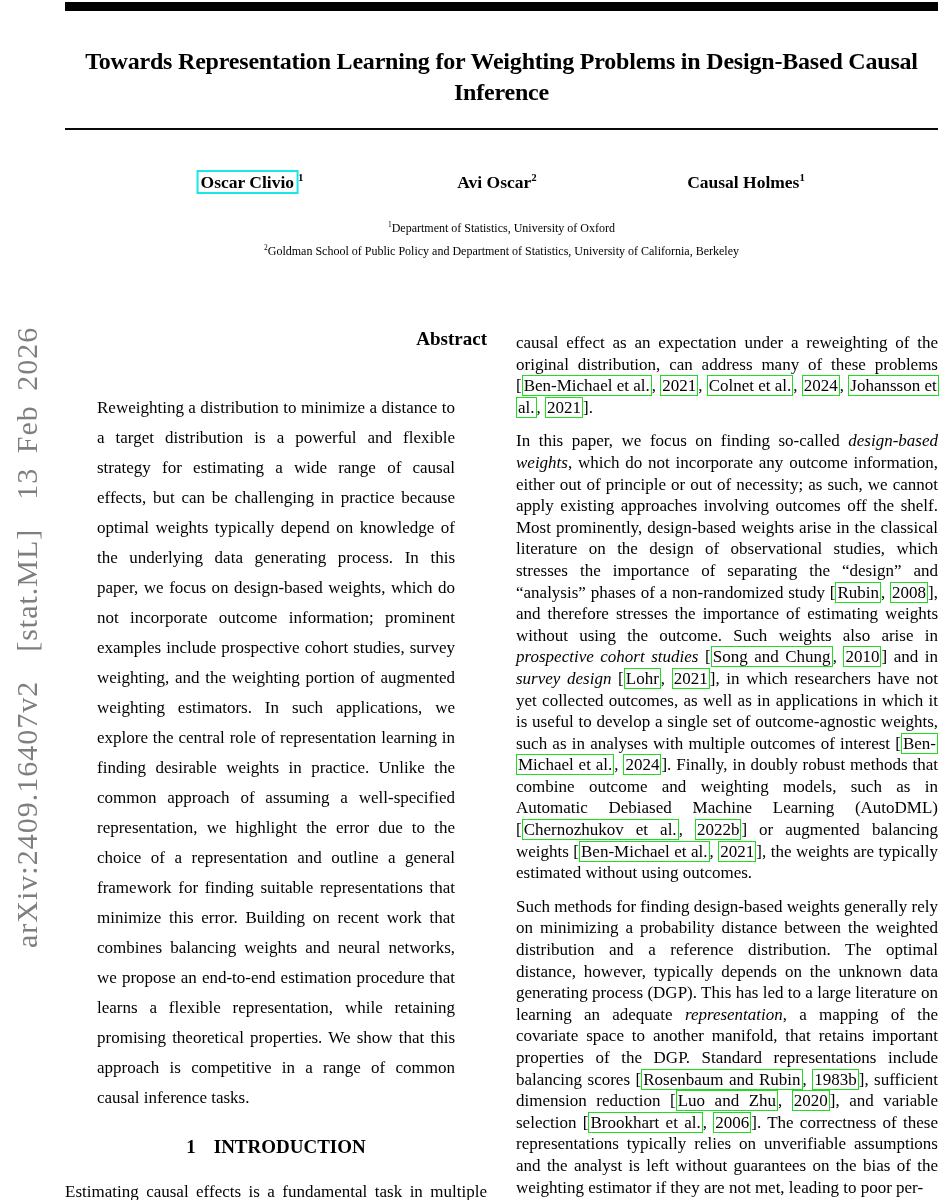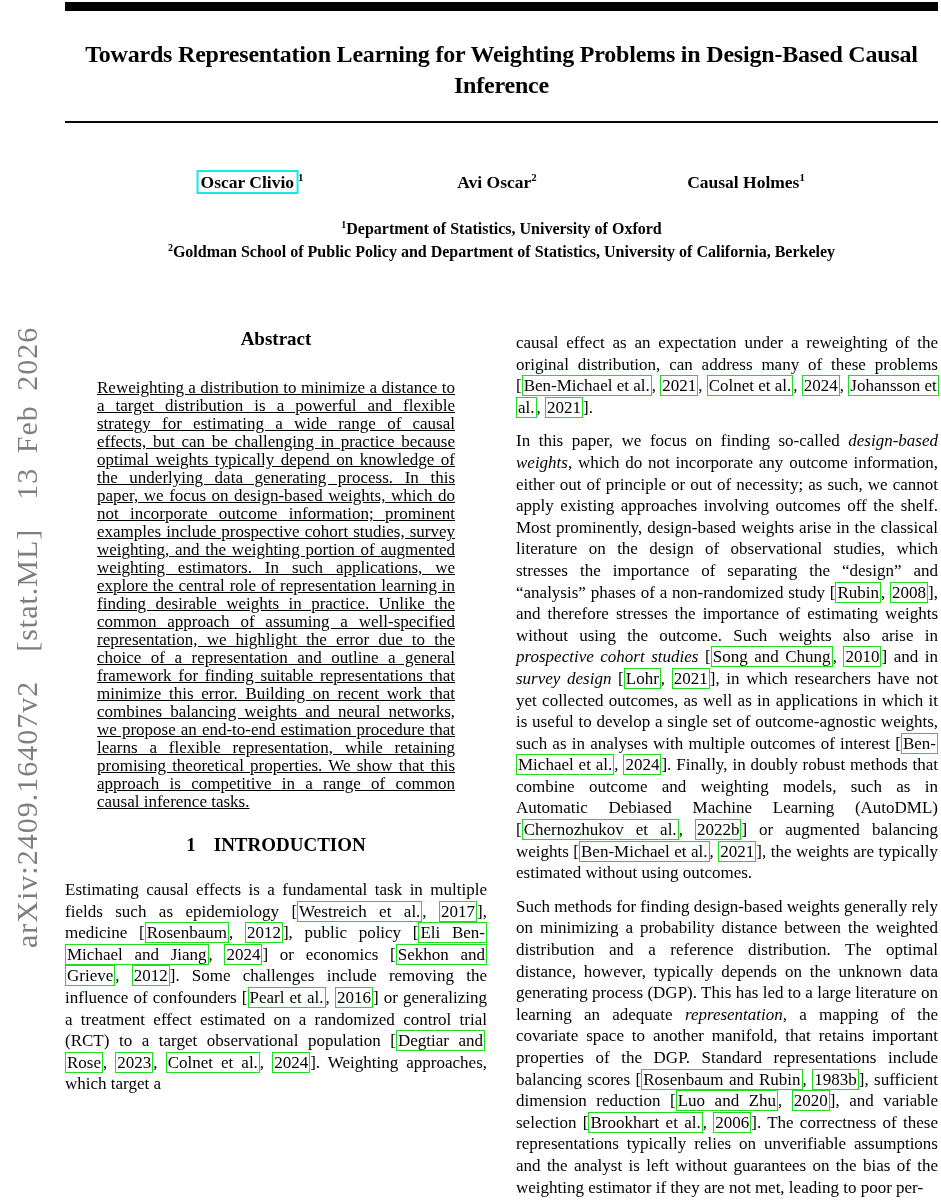--- a/index.html
+++ b/index.html
@@ -13,40 +13,40 @@
   .watermark {
     position:absolute; left:10px; top:948px;
     transform-origin:0 0; transform:rotate(-90deg);
     white-space:pre; font-size:30px; letter-spacing:1px; word-spacing:6px;
     color:var(--watermark-gray, #7f7f7f);
   }
 
   .content { position:absolute; left:65px; top:0; width:873px; }
   .topbar { margin-top:2px; height:9px; background:#000; }
   .title {
-    margin:28px auto 0; max-width:860px; text-align:center;
+    margin:35px auto 0; max-width:860px; text-align:center;
     font-size:24px; line-height:31px; font-weight:bold; letter-spacing:-0.2px;
   }
   .title-rule { margin-top:20px; height:2px; background:#0a0a0a; }
 
   .author { position:absolute; top:172px; transform:translateX(-50%); white-space:nowrap;
             font-weight:bold; font-size:17.5px; }
   .author sup, .affil sup { font-size:62%; vertical-align:super; line-height:0; }
   .author-box { border:2px solid var(--author-box-border, #1ae6e6); padding:0 2px;margin-top:36px; }
   .a1 { left:250px; } .a2 { left:497px; } .a3 { left:746px; }
 
   .affils { position:absolute; left:65px; top:217px; width:873px; text-align:center;
-            font-size:16px; line-height:23px;font-weight:bold; }
+            font-size:12px; line-height:23px; }
 
   .col { position:absolute; width:422px; font-size:17px; text-align:justify; }
   .col-left  { left:65px;  top:327px; }
   .col-right { left:516px; top:332px; line-height:21.6px; }
 
-  .abs-head { text-align:center; font-weight:bold; font-size:19px; line-height:24px; margin:0 0 28px 0; }
-  .abs-body { margin:4px 32px; line-height:18px;text-decoration:underline; }
+  .abs-head { text-align:right; font-weight:bold; font-size:19px; line-height:24px; margin:0 0 42px 0; }
+  .abs-body { margin:4px 32px; line-height:30px; }
 
   .sec-head { margin-top:22px; font-weight:bold; font-size:19px; line-height:24px; text-align:center; }
   .sec-gap  { display:inline-block; width:18px; }
 
   .para { margin:0 0 12px 0; line-height:21.6px; }
   .col-left .para.intro { margin-top:22px; }
 
   .cite {
     border:1.5px solid var(--citation-border, #1fdd1f);
     padding:0 1px; -webkit-box-decoration-break:clone; box-decoration-break:clone;

